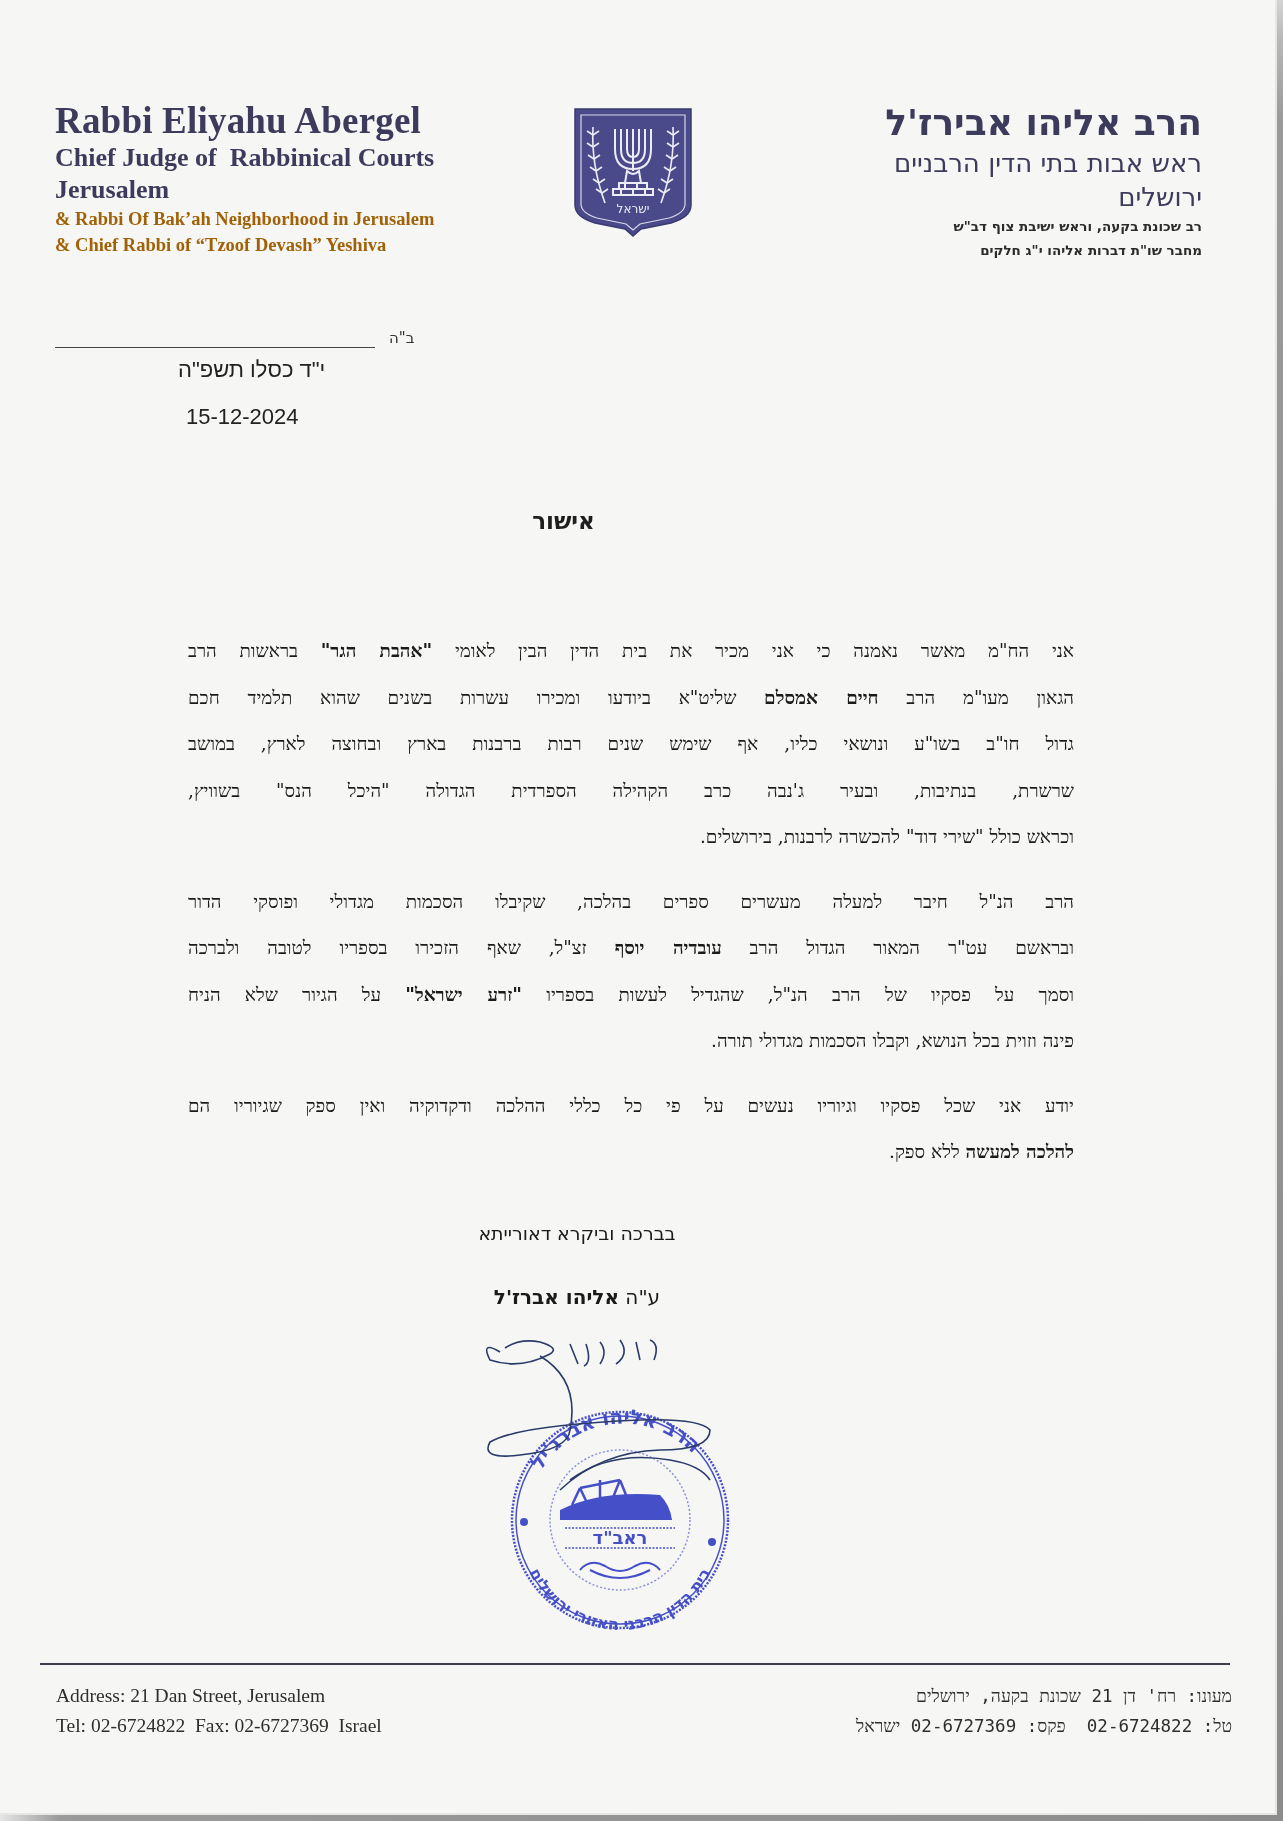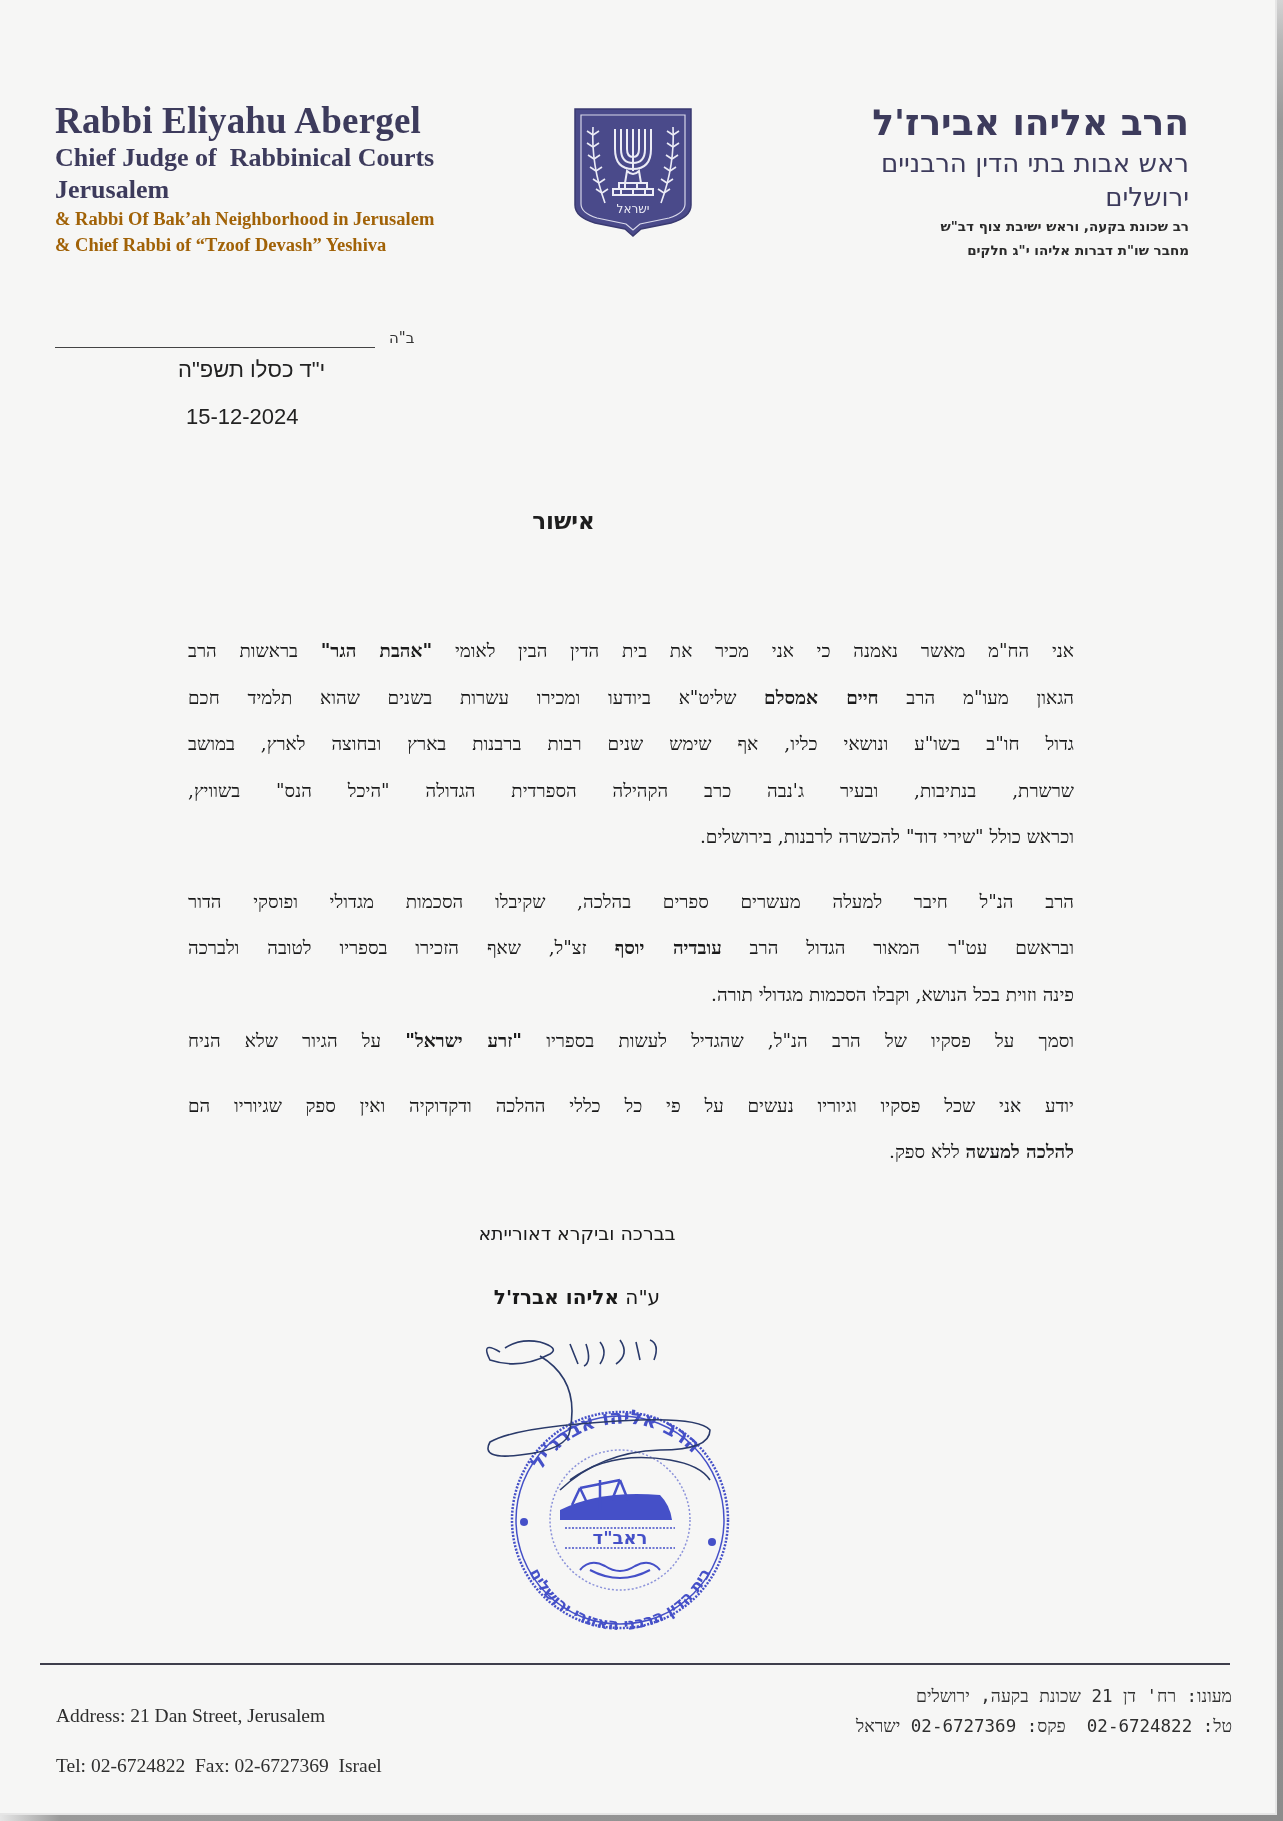--- a/index.html
+++ b/index.html
@@ -23,21 +23,21 @@
   }
 
   
   .lh-en { position: absolute; left: 55px; top: 100px; color: #3d3b5c; }
   .lh-en .name { font-size: 37px; font-weight: bold; line-height: 42px; letter-spacing: 0.2px; }
   .lh-en .title { font-size: 26px; font-weight: bold; line-height: 32px; white-space: pre; }
   .lh-en .sub { font-size: 18.5px; font-weight: bold; line-height: 26px; color: #a16207; }
 
   .emblem { position: absolute; left: 571px; top: 105px; width: 124px; height: 133px; }
 
-  .lh-he { position: absolute; right: 88px; top: 100px; direction: rtl; text-align: right; color: #3d3b5c; }
+  .lh-he { position: absolute; right: 75px; top: 100px; direction: rtl; text-align: right; color: #3d3b5c; }
   .lh-he .name { font-family: "DejaVu Sans", sans-serif; font-size: 36px; font-weight: bold; line-height: 46px; }
   .lh-he .title { font-family: "DejaVu Sans", sans-serif; font-size: 26px; line-height: 34px; }
   .lh-he .sub { font-family: "DejaVu Sans", sans-serif; font-size: 13.5px; line-height: 24px; color: #2b2b2b; font-weight: bold; }
 
   
   .bh-row { position: absolute; left: 55px; top: 325px; width: 400px; height: 30px; }
   .bh-line { position: absolute; left: 0; top: 22px; width: 320px; border-top: 1.5px solid #444; }
   .bh-text { position: absolute; left: 334px; top: 4px; font-family: "DejaVu Sans", sans-serif; font-size: 15px; color: #333; }
   .heb-date { position: absolute; left: 178px; top: 357px; font-family: "Liberation Sans", sans-serif; font-size: 22px; color: #222; direction: rtl; }
   .greg-date { position: absolute; left: 186px; top: 404px; font-family: "Liberation Sans", sans-serif; font-size: 22px; color: #222; }
@@ -57,21 +57,21 @@
     font-family: "DejaVu Sans", sans-serif; color: #1a1a1a; }
   .closing.c1 { top: 1222px; font-size: 19px; }
   .closing.c2 { top: 1285px; font-size: 20px; }
   .closing.c2 b { font-weight: bold; }
 
   .signature { position: absolute; left: 460px; top: 1330px; width: 330px; height: 300px; }
 
   
   .footer-rule { position: absolute; left: 40px; top: 1663px; width: 1190px; border-top: 2.5px solid #3e3e4c; }
   .foot-en { position: absolute; left: 56px; top: 1681px; font-family: "Liberation Serif", serif; font-size: 19.5px; line-height: 30px; color: #2e2e2e; }
-  .foot-en .row { white-space: pre; margin-top: 20px; }
+  .foot-en .row { white-space: pre; }
   .foot-he { position: absolute; right: 45px; top: 1681px; direction: rtl; text-align: right;
     font-family: "DejaVu Sans Mono", monospace; font-size: 17.5px; line-height: 30px; color: #2e2e2e; }
   .foot-he .row { white-space: pre; }
 </style>
 </head>
 <body>
 
 <div class="page">
 
   <div class="lh-en">
@@ -130,22 +130,22 @@
       <div class="para">
         <div class="line"><span>אני הח"מ מאשר נאמנה כי אני מכיר את בית הדין הבין לאומי </span><b>"אהבת הגר"</b><span> בראשות הרב</span></div>
         <div class="line"><span>הגאון מעו"מ הרב </span><b>חיים אמסלם</b><span> שליט"א ביודעו ומכירו עשרות בשנים שהוא תלמיד חכם</span></div>
         <div class="line"><span>גדול חו"ב בשו"ע ונושאי כליו, אף שימש שנים רבות ברבנות בארץ ובחוצה לארץ, במושב</span></div>
         <div class="line"><span>שרשרת, בנתיבות, ובעיר ג'נבה כרב הקהילה הספרדית הגדולה "היכל הנס" בשוויץ,</span></div>
         <div class="line last"><span>וכראש כולל "שירי דוד" להכשרה לרבנות, בירושלים.</span></div>
       </div>
       <div class="para">
         <div class="line"><span>הרב הנ"ל חיבר למעלה מעשרים ספרים בהלכה, שקיבלו הסכמות מגדולי ופוסקי הדור</span></div>
         <div class="line"><span>ובראשם עט"ר המאור הגדול הרב </span><b>עובדיה יוסף</b><span> זצ"ל, שאף הזכירו בספריו לטובה ולברכה</span></div>
+        <div class="line"><span>וסמך על פסקיו של הרב הנ"ל, שהגדיל לעשות בספריו </span><b>"זרע ישראל"</b><span> על הגיור שלא הניח</span></div>
         <div class="line last"><span>פינה וזוית בכל הנושא, וקבלו הסכמות מגדולי תורה.</span></div>
-        <div class="line"><span>וסמך על פסקיו של הרב הנ"ל, שהגדיל לעשות בספריו </span><b>"זרע ישראל"</b><span> על הגיור שלא הניח</span></div>
       </div>
       <div class="para">
         <div class="line"><span>יודע אני שכל פסקיו וגיוריו נעשים על פי כל כללי ההלכה ודקדוקיה ואין ספק שגיוריו הם</span></div>
         <div class="line last"><b>להלכה למעשה</b><span> ללא ספק.</span></div>
       </div>
     </div>
 
   <div class="closing c1">בברכה וביקרא דאורייתא</div>
   <div class="closing c2">
     <span>ע"ה </span><b>אליהו אברז'ל</b>

